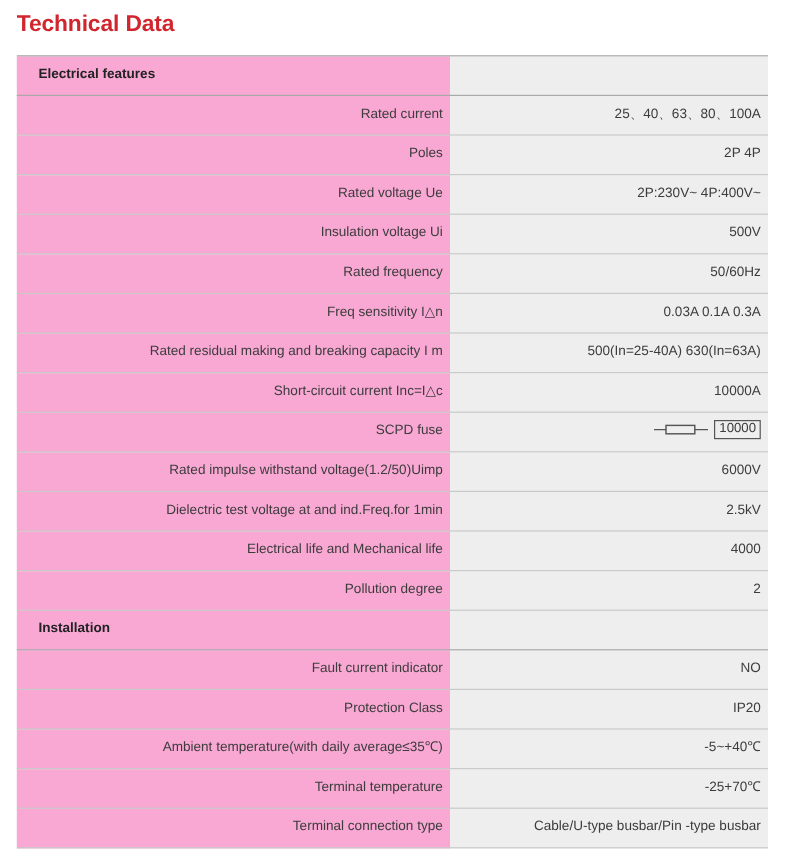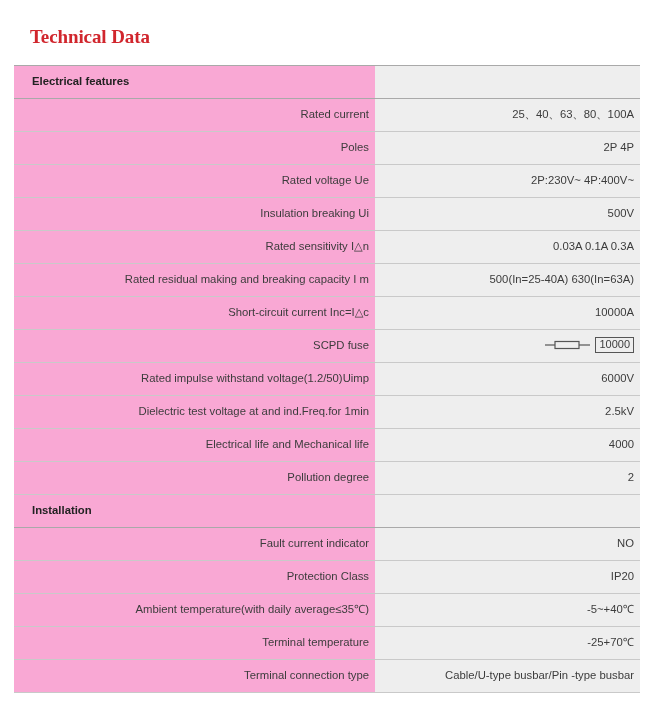--- a/index.html
+++ b/index.html
@@ -16,28 +16,27 @@
   }
 
   .page {
     position: relative;
     width: 655px;
     height: 723px;
     box-sizing: border-box;
   }
 
   .page-title {
-    margin: 16px;
+    margin: 0;
     padding: 9px 0 0 14px;
     font-size: 19px;
     font-weight: bold;
     letter-spacing: -0.1px;
     color: #d1262d;
     line-height: 24px;
-    font-family: Liberation Serif, serif;
   }
 
   .spec-table {
     width: 626px;
     margin: 13px 0 0 14px;
     border-collapse: collapse;
     table-layout: fixed;
     font-size: 11.3px;
   }
 
@@ -124,27 +123,31 @@
         <td class="cell-label">Poles</td>
         <td class="cell-value">2P  4P</td>
       </tr>
 
       <tr class="row-std">
         <td class="cell-label">Rated voltage Ue</td>
         <td class="cell-value">2P:230V~   4P:400V~</td>
       </tr>
 
       <tr class="row-std">
-        <td class="cell-label">Insulation breaking Ui</td>
+        <td class="cell-label">Insulation voltage Ui</td>
         <td class="cell-value">500V</td>
       </tr>
 
-
-      <tr class="row-std">
-        <td class="cell-label">Rated sensitivity I△n</td>
+      <tr class="row-std">
+        <td class="cell-label">Rated frequency</td>
+        <td class="cell-value">50/60Hz</td>
+      </tr>
+
+      <tr class="row-std">
+        <td class="cell-label">Freq sensitivity I△n</td>
         <td class="cell-value">0.03A  0.1A  0.3A</td>
       </tr>
 
       <tr class="row-std">
         <td class="cell-label">Rated residual making and breaking capacity I m</td>
         <td class="cell-value">500(In=25-40A)  630(In=63A)</td>
       </tr>
 
       <tr class="row-std">
         <td class="cell-label">Short-circuit current Inc=I△c</td>

